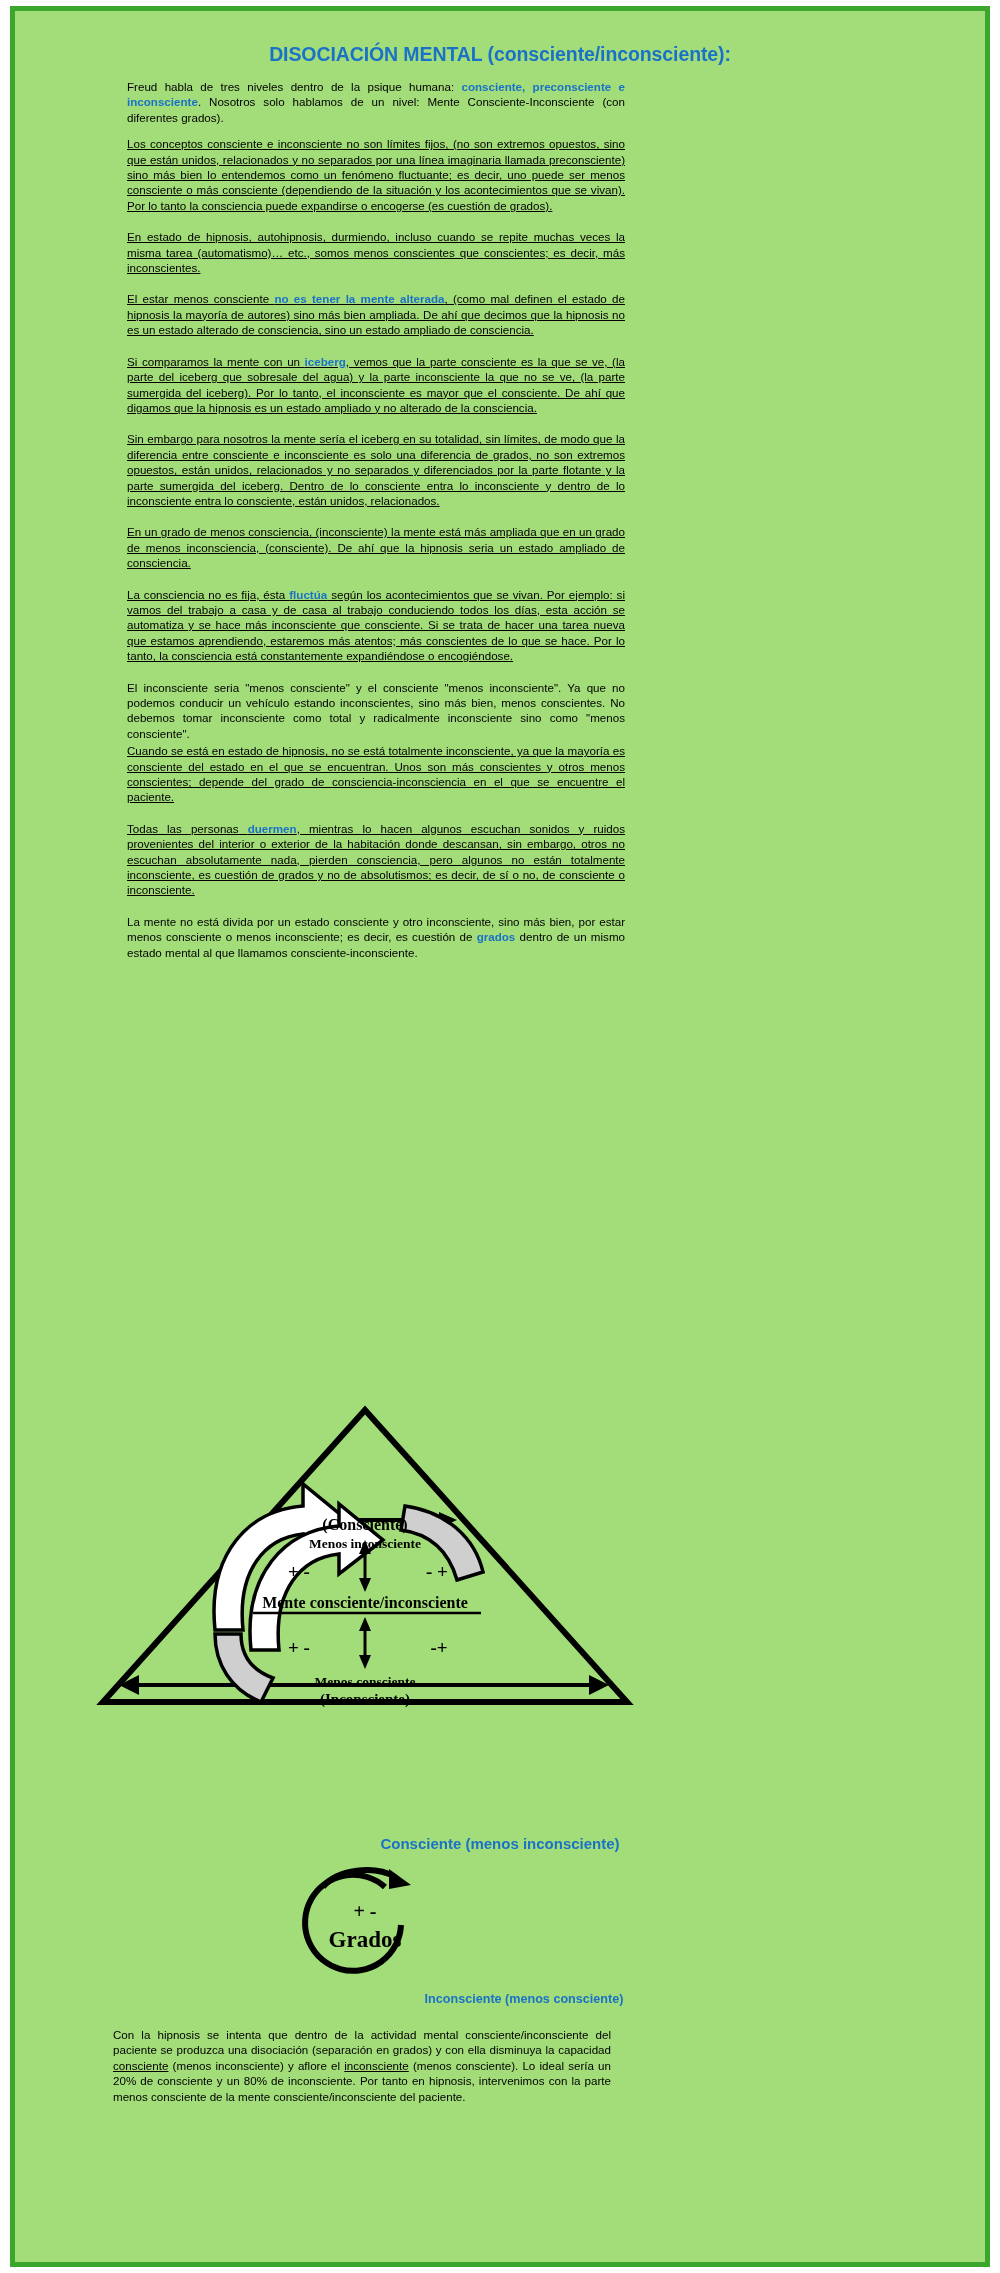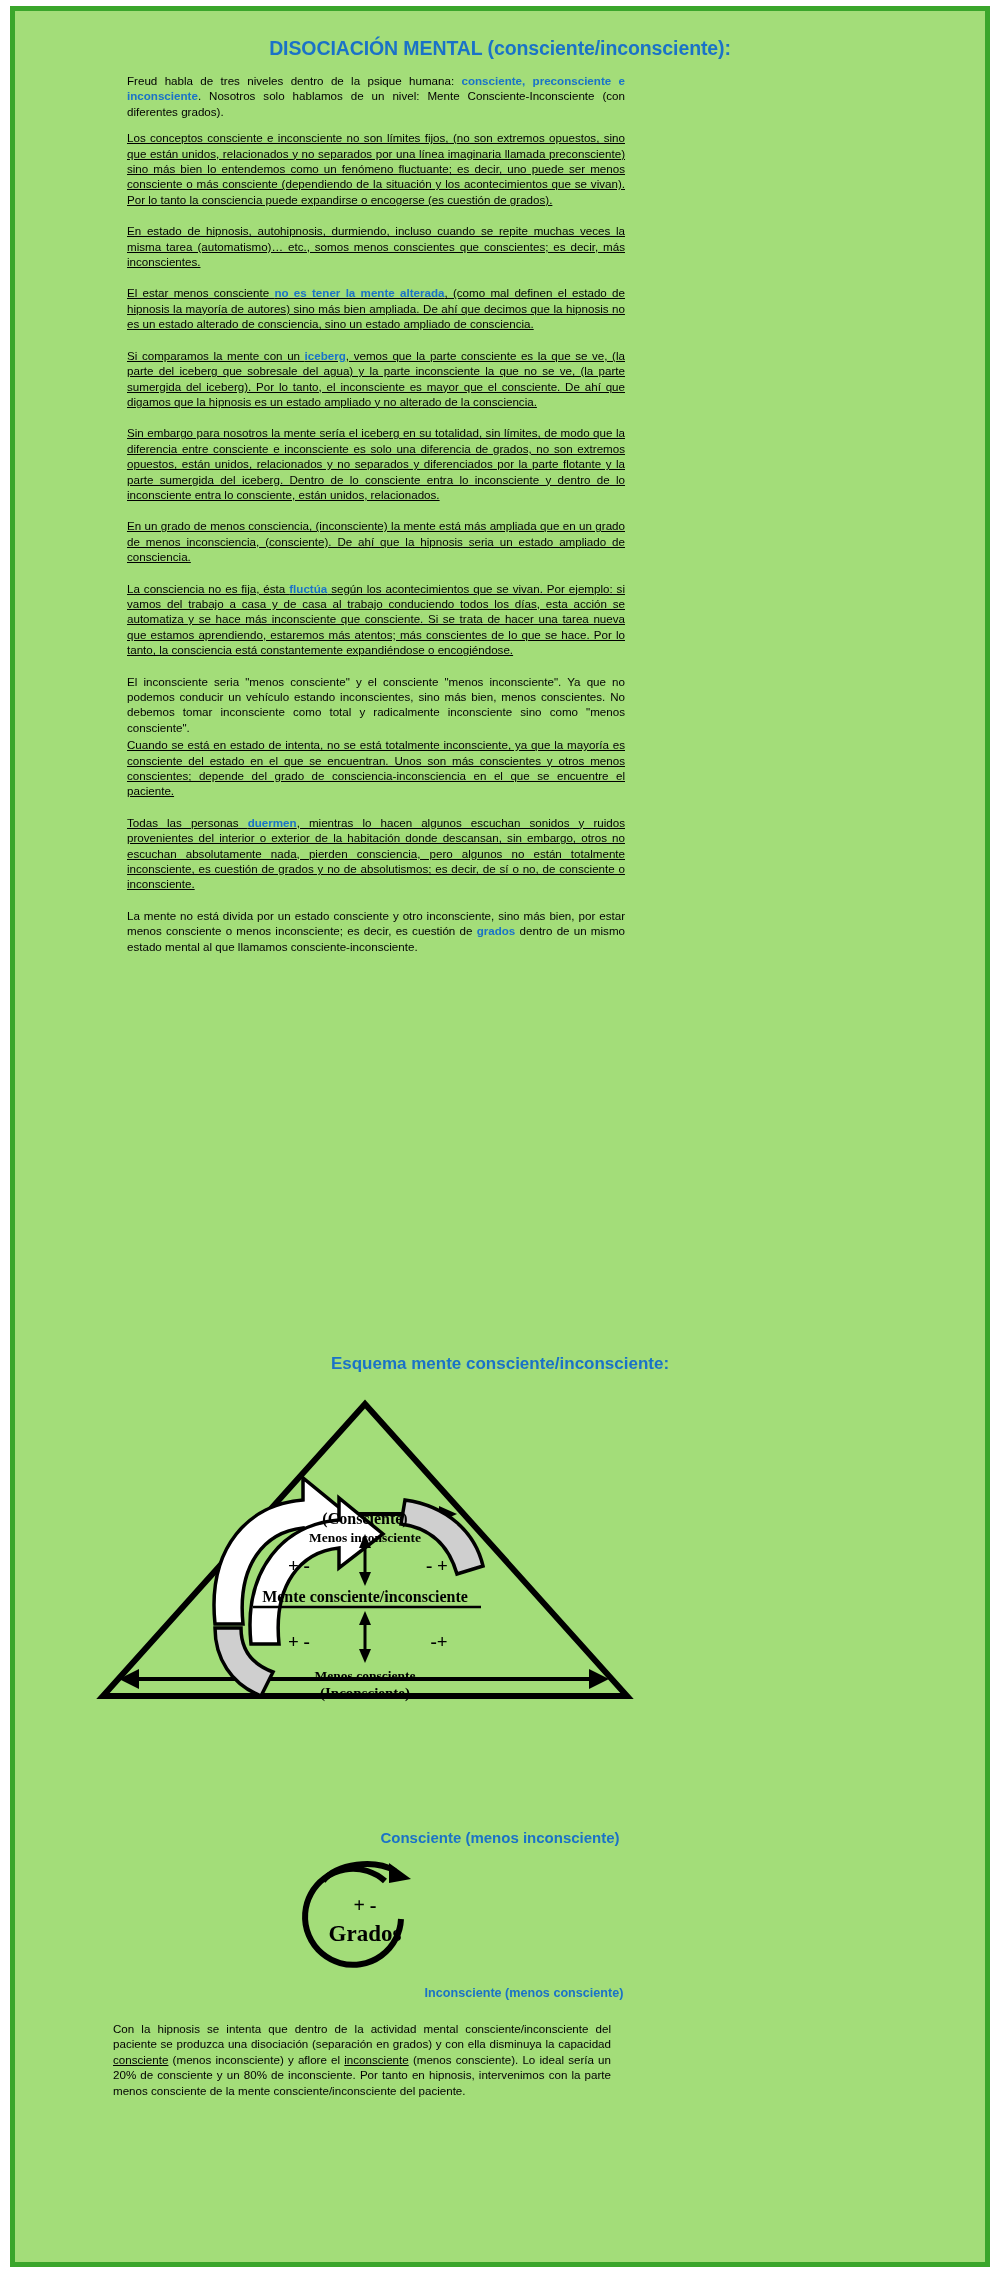--- a/index.html
+++ b/index.html
@@ -26,21 +26,21 @@
     width: 980px;
     height: 2261px;
     background: #a3dd79;
     border: 5px solid #3aa62b;
     box-sizing: border-box;
     overflow: hidden;
   }
   .inner {
     position: absolute;
     left: 0;
-    top: 0;
+    top: 6px;
     width: 970px;
     height: 2251px;
   }
 
   .title {
     text-align: center;
     color: #1a72c8;
     font-weight: bold;
     font-size: 19.5px;
     letter-spacing: -0.1px;
@@ -163,29 +163,28 @@
         <p class="para gap"><span>Si comparamos la mente con un </span><span class="hl">iceberg</span><span>, vemos que la parte consciente es la que se ve, (la parte del iceberg que sobresale del agua) y la parte inconsciente la que no se ve, (la parte sumergida del iceberg). Por lo tanto, el inconsciente es mayor que el consciente. De ahí que digamos que la hipnosis es un estado ampliado y no alterado de la consciencia.</span></p>
 
         <p class="para gap">Sin embargo para nosotros la mente sería el iceberg en su totalidad, sin límites, de modo que la diferencia entre consciente e inconsciente es solo una diferencia de grados, no son extremos opuestos, están unidos, relacionados y no separados y diferenciados por la parte flotante y la parte sumergida del iceberg. Dentro de lo consciente entra lo inconsciente y dentro de lo inconsciente entra lo consciente, están unidos, relacionados.</p>
 
         <p class="para gap">En un grado de menos consciencia, (inconsciente) la mente está más ampliada que en un grado de menos inconsciencia, (consciente). De ahí que la hipnosis seria un estado ampliado de consciencia.</p>
 
         <p class="para gap"><span>La consciencia no es fija, ésta </span><span class="hl">fluctúa</span><span> según los acontecimientos que se vivan. Por ejemplo: si vamos del trabajo a casa y de casa al trabajo conduciendo todos los días, esta acción se automatiza y se hace más inconsciente que consciente. Si se trata de hacer una tarea nueva que estamos aprendiendo, estaremos más atentos; más conscientes de lo que se hace. Por lo tanto, la consciencia está constantemente expandiéndose o encogiéndose.</span></p>
 
         <p class="para tight">El inconsciente seria "menos consciente" y el consciente "menos inconsciente". Ya que no podemos conducir un vehículo estando inconscientes, sino más bien, menos conscientes. No debemos tomar inconsciente como total y radicalmente inconsciente sino como "menos consciente".</p>
 
-        <p class="para gap">Cuando se está en estado de intenta, no se está totalmente inconsciente, ya que la mayoría es consciente del estado en el que se encuentran. Unos son más conscientes y otros menos conscientes; depende del grado de consciencia-inconsciencia en el que se encuentre el paciente.</p>
+        <p class="para gap">Cuando se está en estado de hipnosis, no se está totalmente inconsciente, ya que la mayoría es consciente del estado en el que se encuentran. Unos son más conscientes y otros menos conscientes; depende del grado de consciencia-inconsciencia en el que se encuentre el paciente.</p>
 
         <p class="para gap"><span>Todas las personas </span><span class="hl">duermen</span><span>, mientras lo hacen algunos escuchan sonidos y ruidos provenientes del interior o exterior de la habitación donde descansan, sin embargo, otros no escuchan absolutamente nada, pierden consciencia, pero algunos no están totalmente inconsciente, es cuestión de grados y no de absolutismos; es decir, de sí o no, de consciente o inconsciente.</span></p>
 
         <p class="para"><span>La mente no está divida por un estado consciente y otro inconsciente, sino más bien, por estar menos consciente o menos inconsciente; es decir, es cuestión de </span><span class="hl">grados</span><span> dentro de un mismo estado mental al que llamamos consciente-inconsciente.</span></p>
 
       </div>
 
-      <div class="section-title">Esquema mente consciente/inconsciente:</div>
 
       <div class="diagram">
         <svg width="560" height="430" viewBox="0 0 560 430">
 
           <polygon points="290,8 552,300 28,300" fill="none" stroke="#000000" stroke-width="6"></polygon>
 
           <g stroke="#000000" stroke-width="4" fill="#000000">
             <line x1="208" y1="118" x2="370" y2="118"></line>
             <polygon points="196,118 214,110 214,126" stroke="none"></polygon>
             <polygon points="382,118 364,110 364,126" stroke="none"></polygon>

